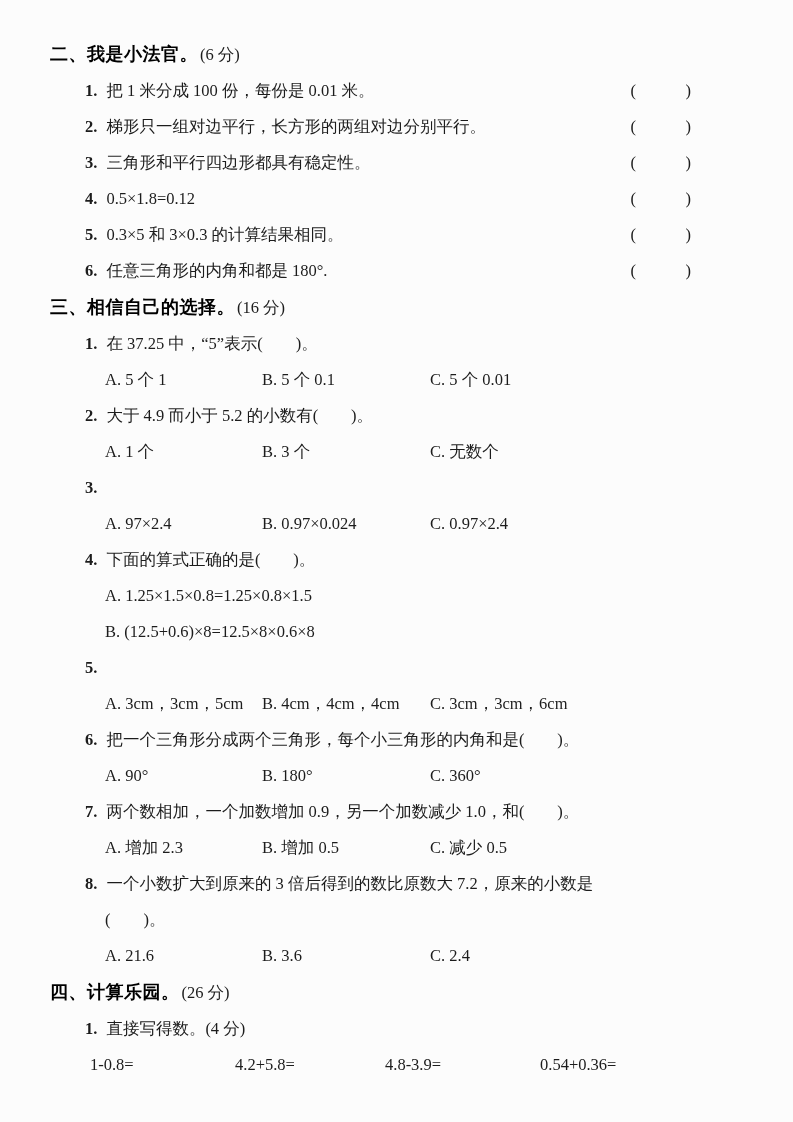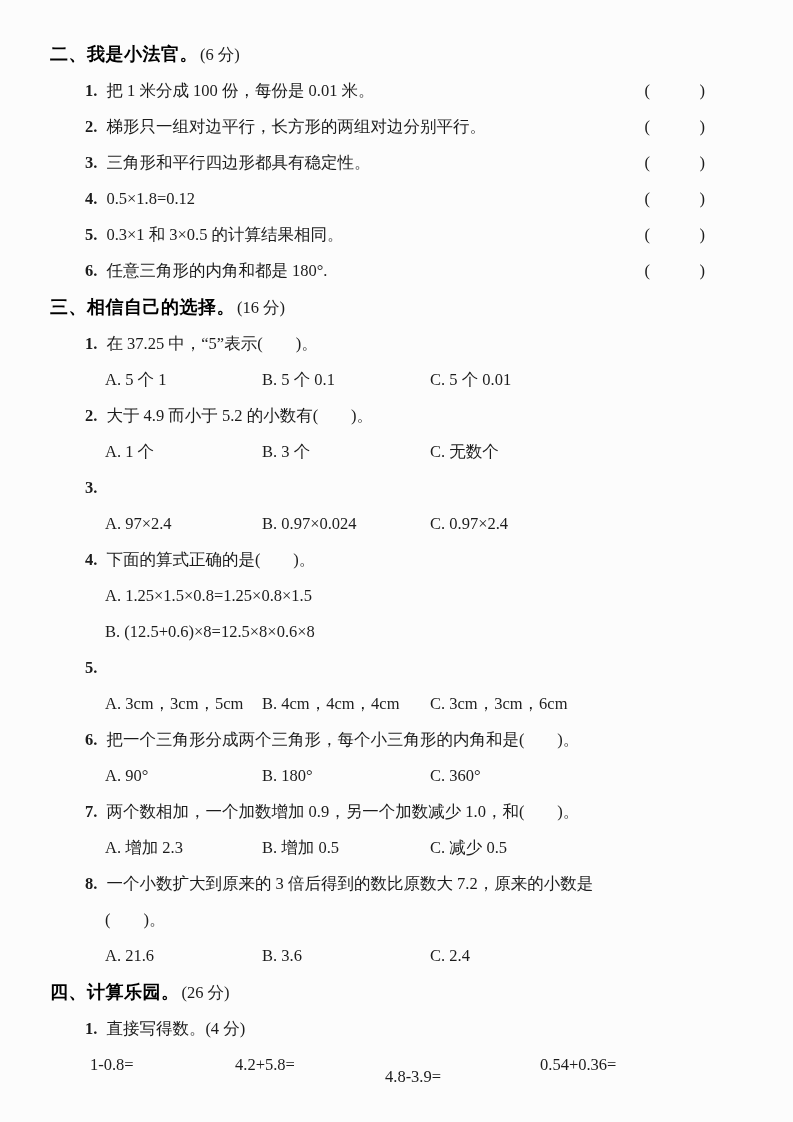--- a/index.html
+++ b/index.html
@@ -7,21 +7,21 @@
     position: relative;
     width: 793px;
     height: 1122px;
     background: #fcfcfc;
     color: #1c1c1c;
     font-family: "Liberation Serif", "DejaVu Serif", serif;
     font-size: 16.5px;
     overflow: hidden;
     box-sizing: border-box;
   }
-  .inner { padding: 36px 50px 0 50px; }
+  .inner { padding: 36px 64px 0 50px; }
   .line { line-height: 36px; white-space: nowrap; }
   .sec-head .sec-title {
     font-family: "Liberation Sans", "DejaVu Sans", sans-serif;
     font-weight: 700;
     font-size: 18px;
     color: #000;
     letter-spacing: 0.5px;
   }
   .sec-head .sec-points { font-size: 16.5px; color: #1c1c1c; margin-left: 2px; }
   .row { display: flex; align-items: baseline; }
@@ -31,21 +31,21 @@
   .ind2 { padding-left: 55px; }
   .ind3 { padding-left: 40px; }
   .blank { margin-left: auto; margin-right: 38px; flex: 0 0 auto; }
   .opts { display: flex; gap: 15px; }
   .o1 { display: inline-block; width: 142px; }
   .o2 { display: inline-block; width: 153px; }
   .o3 { display: inline-block; }
   .calc { display: flex; }
   .c1 { display: inline-block; width: 145px; }
   .c2 { display: inline-block; width: 150px; }
-  .c3 { display: inline-block; width: 155px; margin-top: 12px; }
+  .c3 { display: inline-block; width: 155px; }
   .c4 { display: inline-block; }
 </style>
 </head>
 <body>
 
 <div class="sheet">
   <div class="inner">
 
     <div class="line sec-head">
       <span class="sec-title">二、我是小法官。</span><span class="sec-points">(6 分)</span>
@@ -66,21 +66,21 @@
       <span class="txt">三角形和平行四边形都具有稳定性。</span>
       <span class="blank">(　　　)</span>
     </div>
     <div class="line row ind1">
       <span class="num">4.</span>
       <span class="txt">0.5×1.8=0.12</span>
       <span class="blank">(　　　)</span>
     </div>
     <div class="line row ind1">
       <span class="num">5.</span>
-      <span class="txt">0.3×1 和 3×0.5 的计算结果相同。</span>
+      <span class="txt">0.3×5 和 3×0.3 的计算结果相同。</span>
       <span class="blank">(　　　)</span>
     </div>
     <div class="line row ind1">
       <span class="num">6.</span>
       <span class="txt">任意三角形的内角和都是 180°.</span>
       <span class="blank">(　　　)</span>
     </div>
 
     <div class="line sec-head">
       <span class="sec-title">三、相信自己的选择。</span><span class="sec-points">(16 分)</span>

